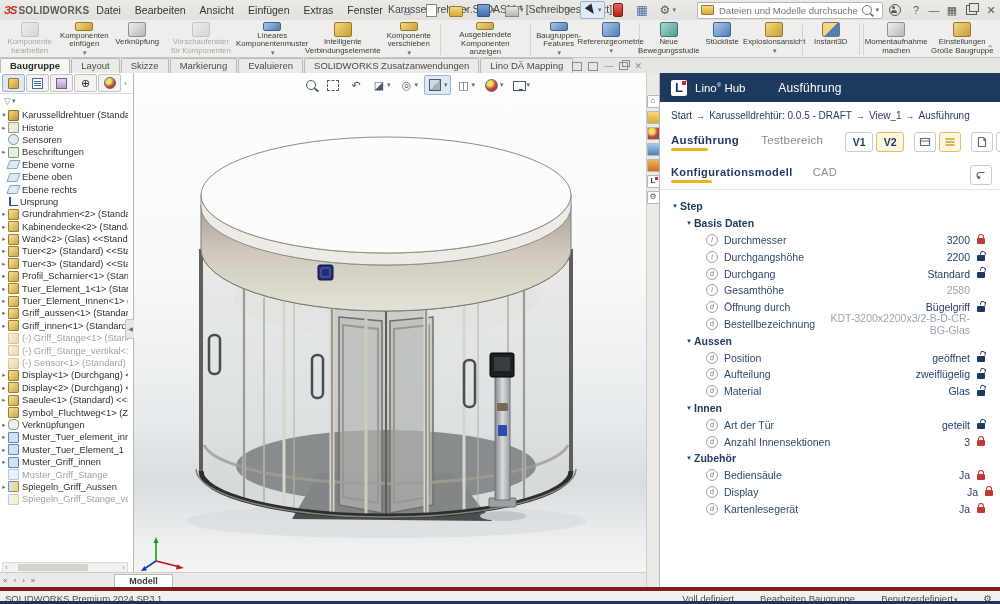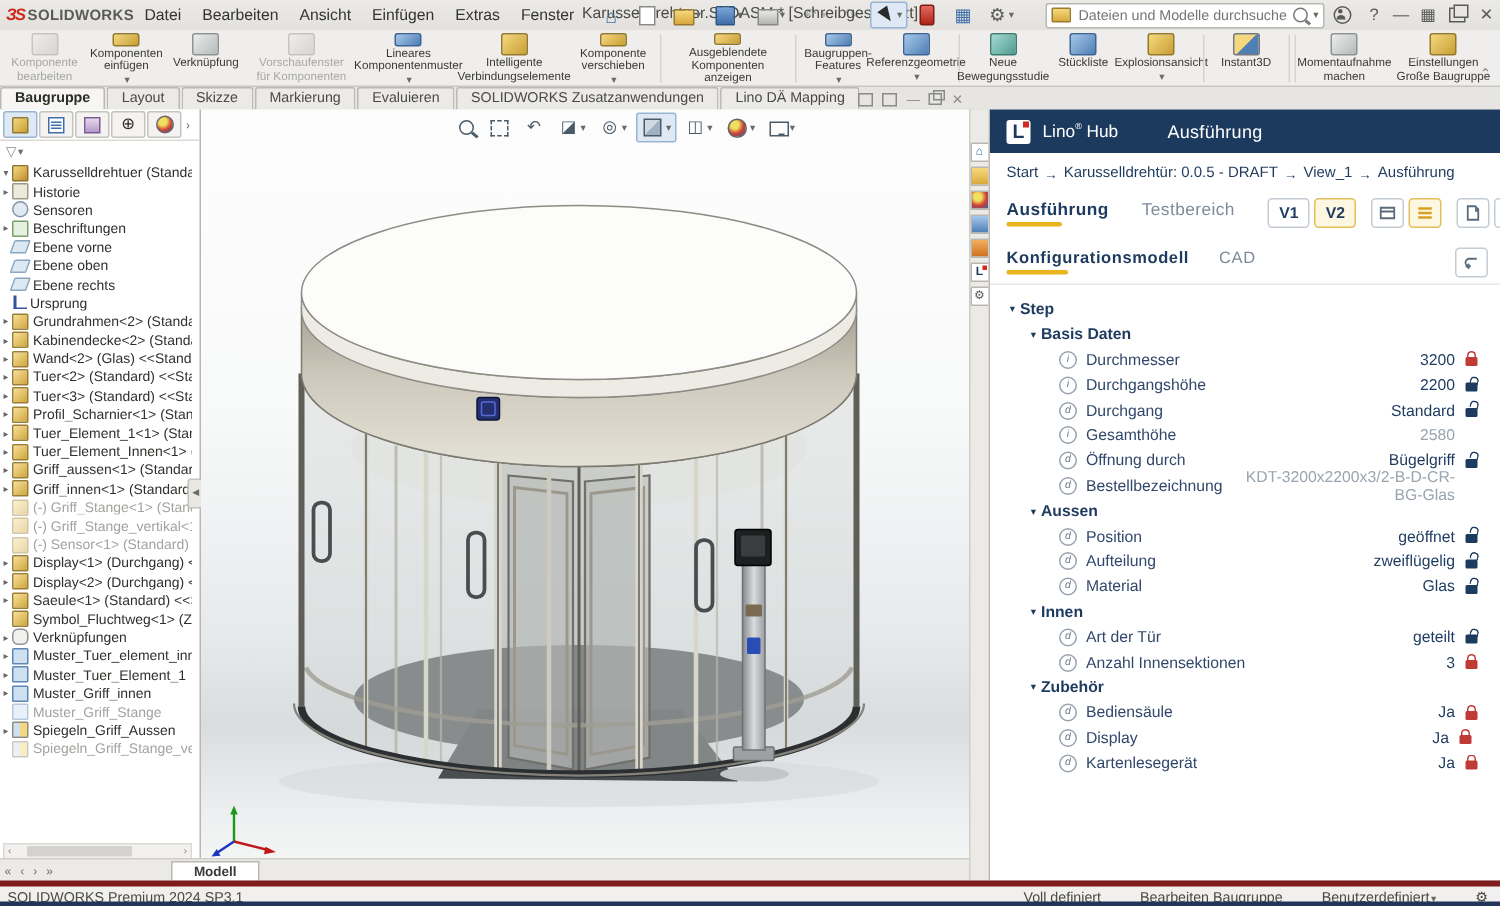--- a/index.html
+++ b/index.html
@@ -864,21 +864,21 @@
           <span class="pgroup">Zubehör</span>
         </div>
         <div class="prow" style="padding-left: 46px; padding-right: 8px;">
           <span class="pbadge">d</span>
           <span class="plabel">Bediensäule</span>
           <span class="pval">Ja</span>
           <span class="lockcol">
             <span class="lock red"></span>
           </span>
         </div>
-        <div class="prow" style="padding-left: 46px; padding-right: 12px;">
+        <div class="prow" style="padding-left: 46px; padding-right: 0;">
           <span class="pbadge">d</span>
           <span class="plabel">Display</span>
           <span class="pval">Ja</span>
           <span class="lockcol">
             <span class="lock red"></span>
           </span>
         </div>
         <div class="prow" style="padding-left: 46px; padding-right: 8px;">
           <span class="pbadge">d</span>
           <span class="plabel">Kartenlesegerät</span>

